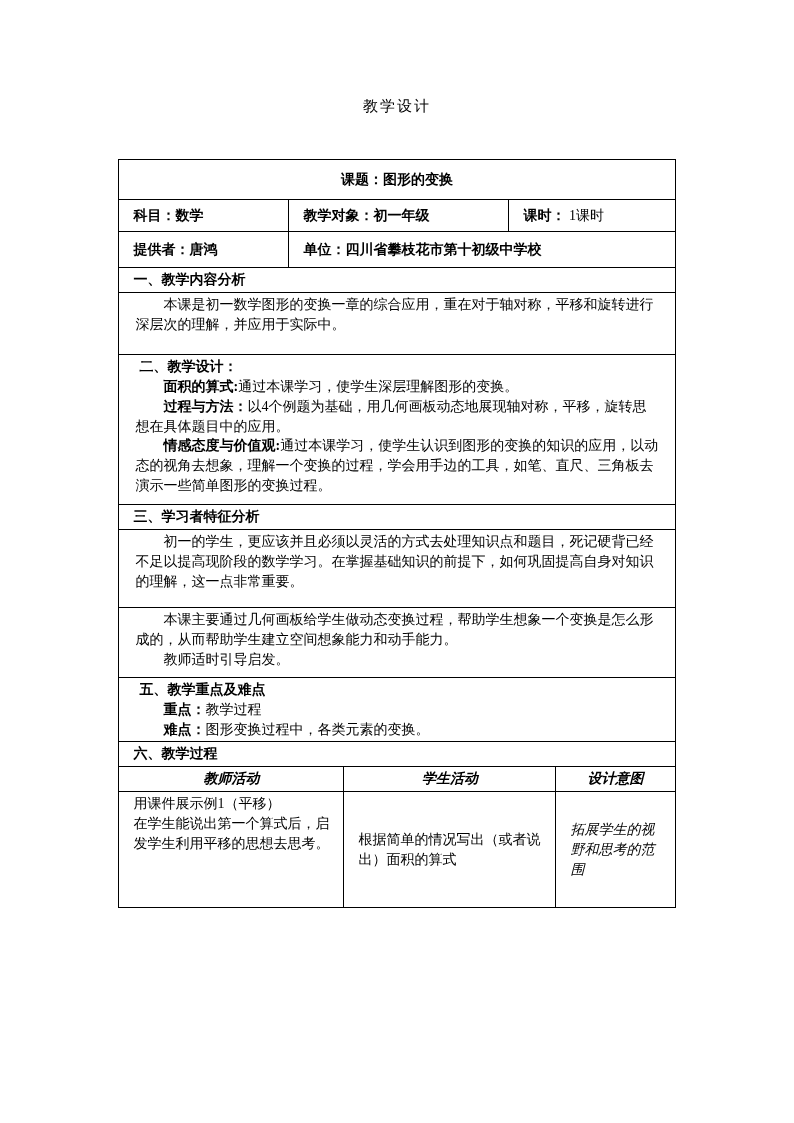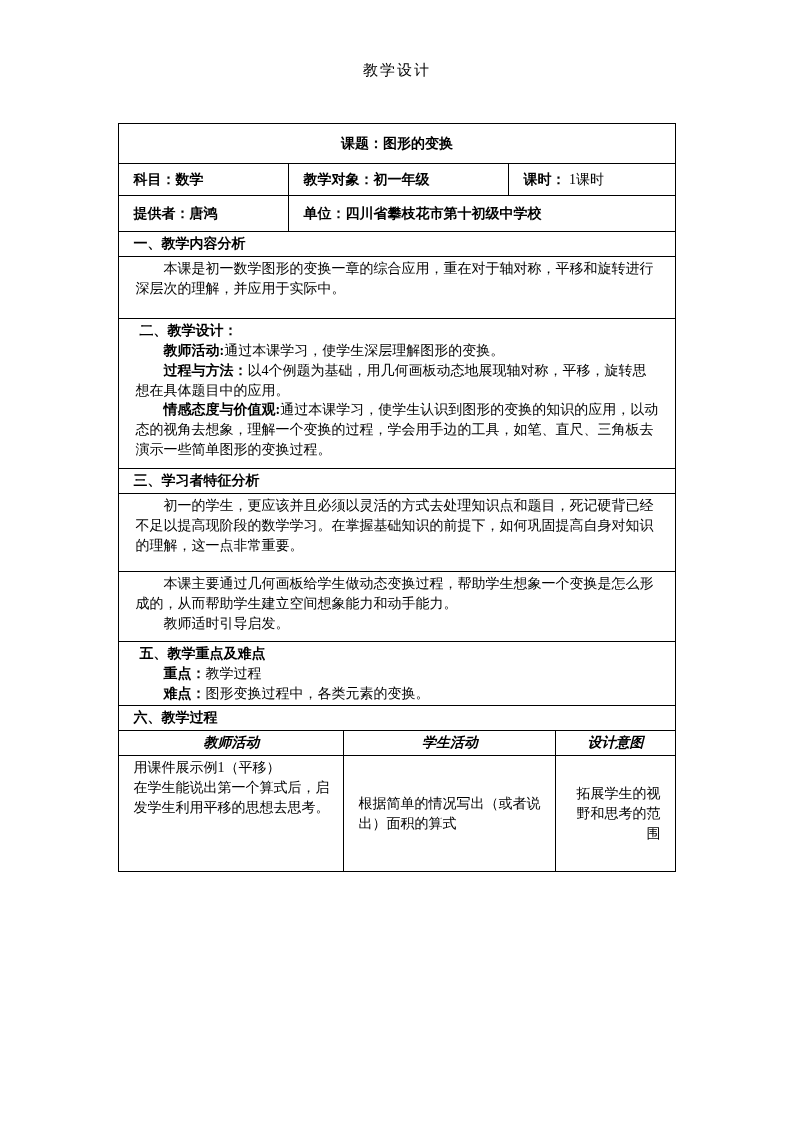--- a/index.html
+++ b/index.html
@@ -8,21 +8,21 @@
   .page {
     width: 794px;
     height: 1123px;
     margin: 0 auto;
     background: #ffffff;
     color: #000000;
     font-family: "Liberation Serif", "DejaVu Serif", serif;
     overflow: hidden;
   }
   .doc-title {
-    padding-top: 61px;
+    padding-top: 97px;
     text-align: center;
     font-size: 15px;
     letter-spacing: 2px;
   }
   table.main {
     width: 556px;
     margin: 43px auto 0 auto;
     border-collapse: collapse;
     table-layout: fixed;
   }
@@ -86,22 +86,23 @@
   .proc-body-cell { height: 116px; }
   .teacher-cell { padding: 4px 8px; }
   .teacher-cell p { margin: 0; }
   .student-cell {
     vertical-align: middle !important;
     padding: 0 18px;
   }
   .student-cell p { margin: 0; }
   .intent-cell {
     vertical-align: middle !important;
-    text-align: right;
+    text-align: left;
     padding: 0 9px;
+    font-style: italic;
   }
   .intent-cell p { margin: 0; }
 </style>
 </head>
 <body>
 
 <div class="page">
 
   <div class="doc-title">教学设计</div>
 
@@ -146,21 +147,21 @@
 
     <tr>
       <td colspan="5" class="content-cell s1-cell">
         <p class="body-para">本课是初一数学图形的变换一章的综合应用，重在对于轴对称，平移和旋转进行深层次的理解，并应用于实际中。</p>
       </td>
     </tr>
 
     <tr>
       <td colspan="5" class="content-cell s2-cell">
         <p class="hpara">二、教学设计：</p>
-        <p class="item-para"><span class="bold">教师活动:</span><span>通过本课学习，使学生深层理解图形的变换。</span></p>
+        <p class="item-para"><span class="bold">面积的算式:</span><span>通过本课学习，使学生深层理解图形的变换。</span></p>
         <p class="item-para"><span class="bold">过程与方法：</span><span>以4个例题为基础，用几何画板动态地展现轴对称，平移，旋转思想在具体题目中的应用。</span></p>
         <p class="item-para"><span class="bold">情感态度与价值观:</span><span>通过本课学习，使学生认识到图形的变换的知识的应用，以动态的视角去想象，理解一个变换的过程，学会用手边的工具，如笔、直尺、三角板去演示一些简单图形的变换过程。</span></p>
       </td>
     </tr>
 
     <tr>
       <td colspan="5" class="heading-cell">三、学习者特征分析</td>
     </tr>
 
     <tr>

